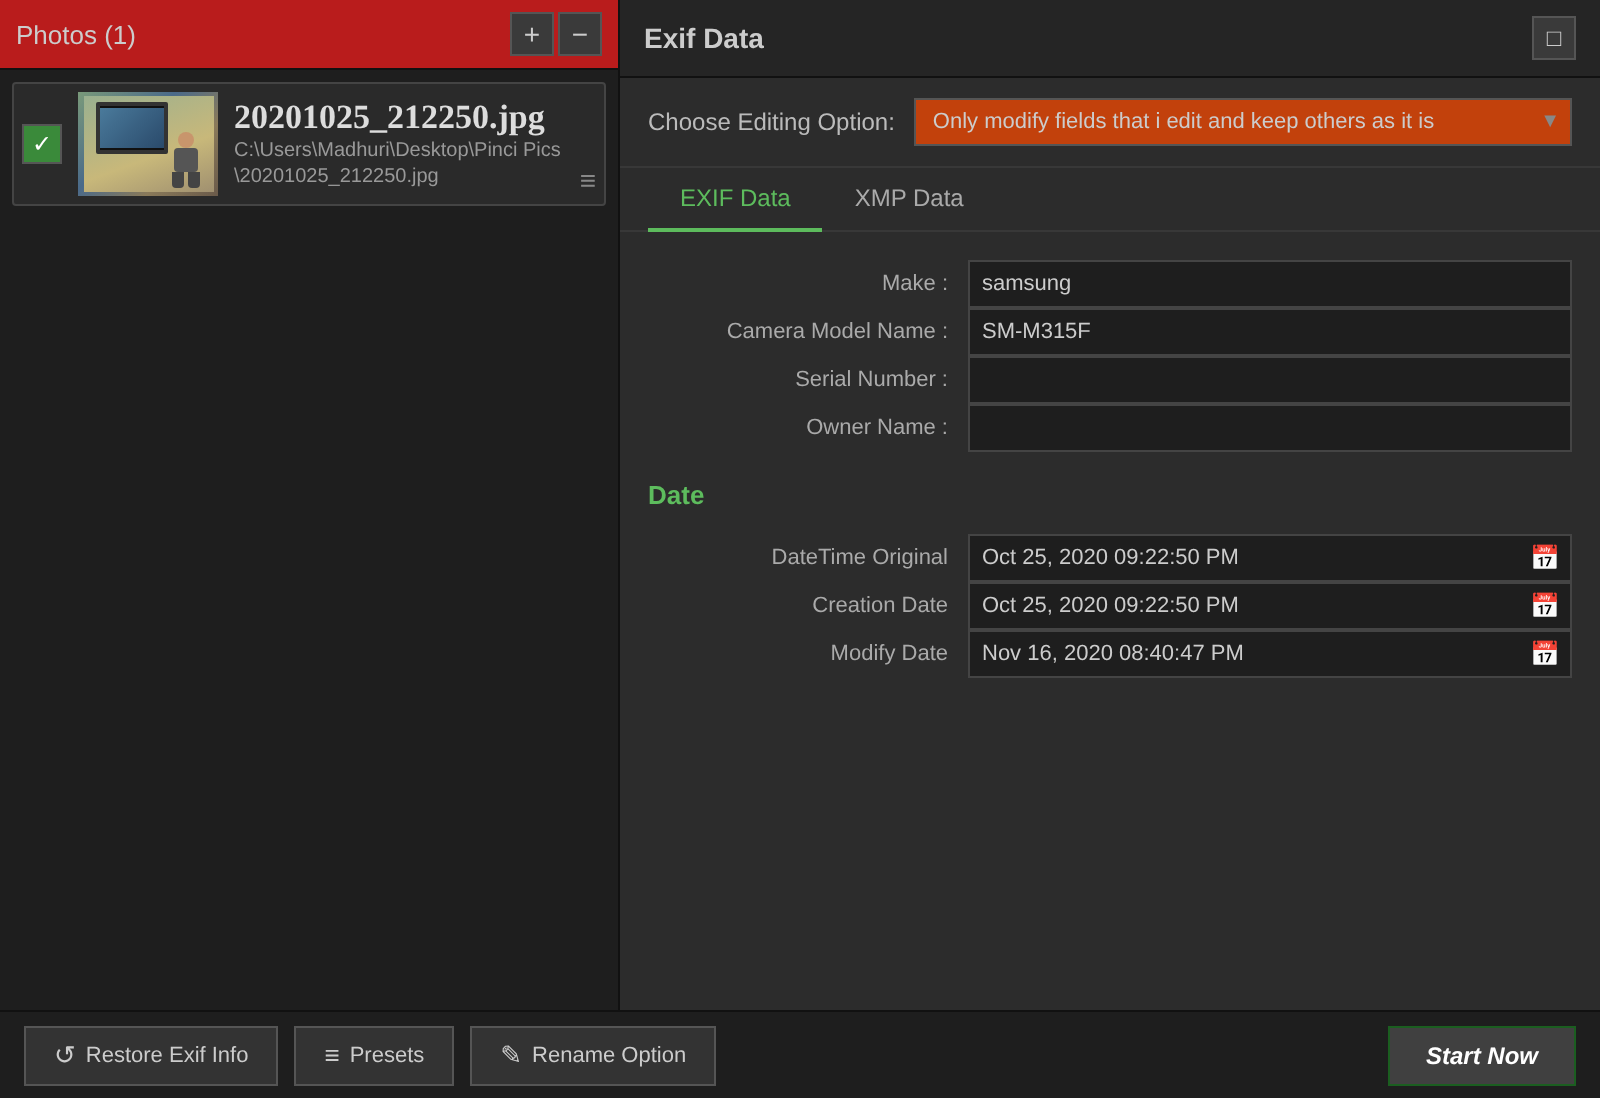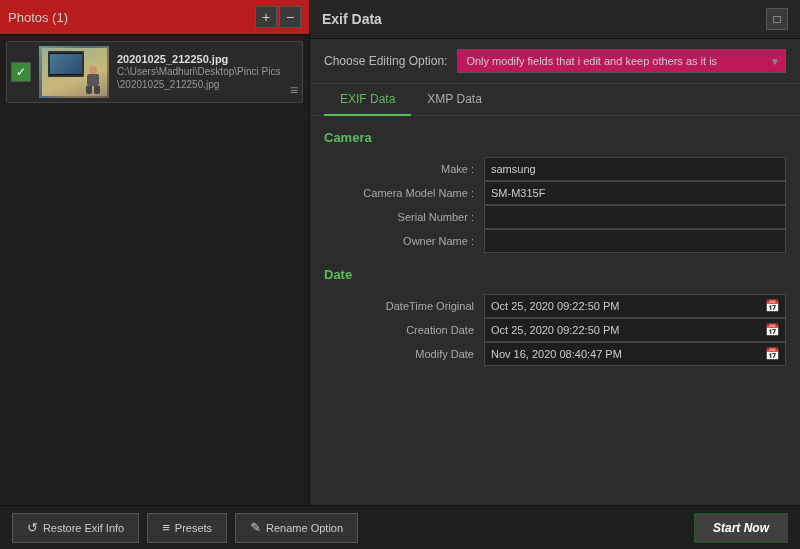--- a/index.html
+++ b/index.html
@@ -111,25 +111,26 @@
       justify-content: center;
     }
 
     .photo-info {
       flex: 1;
       min-width: 0;
     }
 
     .photo-name {
       color: #ddd;
-      font-size: 11px;
+      font-size: 17px;
       font-weight: bold;
       white-space: nowrap;
       overflow: hidden;
       text-overflow: ellipsis;
+      font-family: Liberation Serif, serif;
     }
 
     .photo-path {
       color: #999;
       font-size: 10px;
       line-height: 1.3;
       word-break: break-all;
     }
 
     .photo-list-icon {
@@ -191,21 +192,21 @@
       flex-shrink: 0;
     }
 
     .select-wrapper {
       flex: 1;
       position: relative;
     }
 
     .select-wrapper select {
       width: 100%;
-      background: #be185d;
+      background: #c2410c;
       border: 1px solid #555;
       color: #ccc;
       font-size: 11px;
       padding: 5px 8px 5px 8px;
       cursor: pointer;
       appearance: none;
       -webkit-appearance: none;
     }
 
     .select-arrow {
@@ -436,21 +437,20 @@
       <div class="tab active">
         <span>EXIF Data</span>
       </div>
       <div class="tab">
         <span>XMP Data</span>
       </div>
     </div>
 
     <div class="content-area">
 
-      <div class="section-title">Camera</div>
 
       <div class="field-row">
         <span class="field-label">Make :</span>
         <input class="field-input" type="text" value="samsung" style="">
       </div>
 
       <div class="field-row">
         <span class="field-label">Camera Model Name :</span>
         <input class="field-input" type="text" value="SM-M315F" style="">
       </div>

